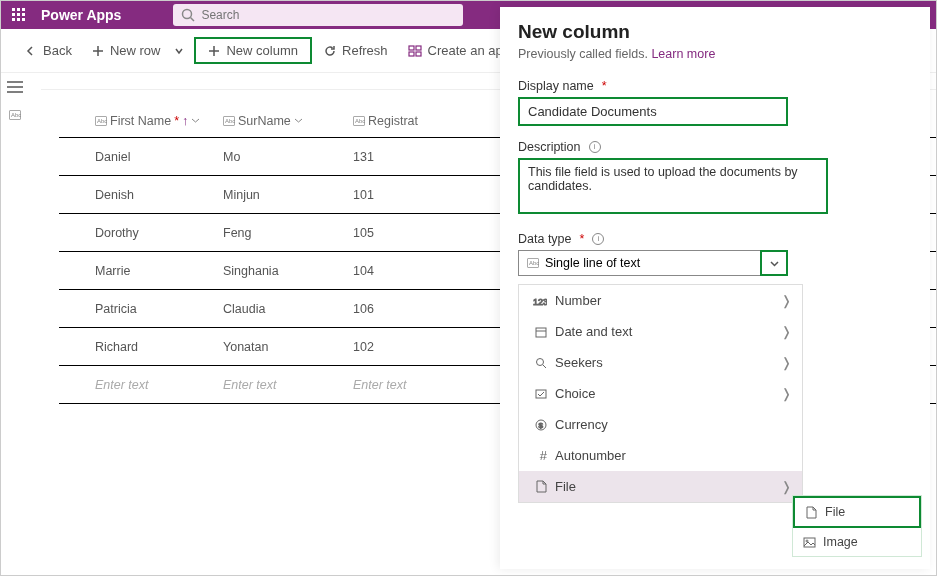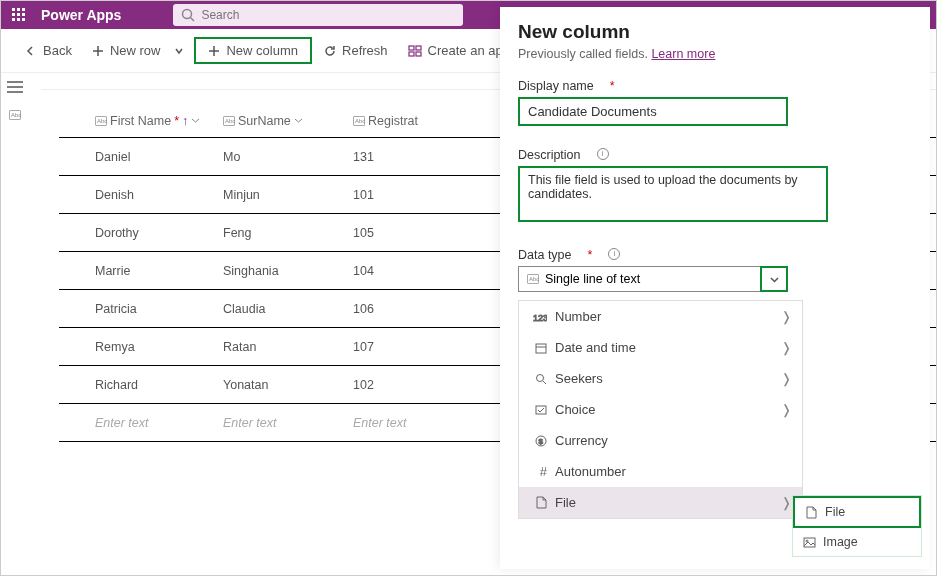--- a/index.html
+++ b/index.html
@@ -41,22 +41,22 @@
 .c4 { width:110px; padding-left:4px; }
 .col-hdr { display:flex; align-items:center; gap:3px; }
 .abc-ico { width:12px; height:10px; border:1px solid #aaa; border-radius:1px; font-size:6px; line-height:8px; padding:0 1px; color:#888; }
 .sort-up { color:#852b80; }
 .ph { color:#aaa; font-style:italic; }
 
 
 .panel { position:absolute; right:6px; top:6px; width:430px; bottom:6px; background:#fff; box-shadow:-2px 0 10px rgba(0,0,0,0.08); padding:14px 18px; overflow:hidden; }
 .panel h2 { font-size:19px; font-weight:600; color:#222; margin-bottom:4px; }
 .panel-sub { font-size:12.5px; color:#666; margin-bottom:18px; }
-.panel-sub a { color:#852b80; text-decoration:underline; cursor:pointer; }
-.lbl { font-size:12.5px; color:#333; margin-bottom:4px; display:flex; align-items:flex-start; gap:16px;margin-top:8px; }
+.panel-sub a { color:#852b80; cursor:pointer; }
+.lbl { font-size:12.5px; color:#333; margin-bottom:4px; display:flex; align-items:center; gap:8px; }
 .req { color:#c00; }
 .info-ico { width:12px; height:12px; border:1px solid #888; border-radius:50%; font-size:8px; line-height:10px; text-align:center; color:#888; }
 .inp { width:270px; border:2px solid #0d8a32; padding:5px 8px; font-size:13px; color:#333; margin-bottom:14px; }
 .ta { width:310px; height:56px; border:2px solid #0d8a32; padding:5px 8px; font-size:12.5px; color:#333; margin-bottom:14px; resize:none; position:relative; }
 .sel-wrap { width:270px; display:flex; margin-bottom:8px; }
 .sel { flex:1; border:1px solid #888; border-right:none; padding:5px 8px; font-size:12.5px; display:flex; align-items:center; gap:6px; }
 .sel-chev { width:28px; border:2px solid #0d8a32; display:flex; align-items:center; justify-content:center; cursor:pointer; }
 .dd { width:285px; border:1px solid #ddd; background:#fff; max-height:220px; overflow-y:auto; font-size:13px; position:relative; }
 .dd-item { display:flex; align-items:center; padding:8px 10px; cursor:pointer; color:#444; }
 .dd-item.sel-item { background:#ece4eb; }
@@ -209,26 +209,20 @@
           <div class="c4">104</div>
         </div>
         <div class="grow">
           <div class="c1"></div>
           <div class="c2">Patricia</div>
           <div class="c3">Claudia</div>
           <div class="c4">106</div>
         </div>
         <div class="grow">
           <div class="c1"></div>
-          <div class="c2">Remya</div>
-          <div class="c3">Ratan</div>
-          <div class="c4">107</div>
-        </div>
-        <div class="grow">
-          <div class="c1"></div>
           <div class="c2">Richard</div>
           <div class="c3">Yonatan</div>
           <div class="c4">102</div>
         </div>
       </div>
     <div class="grow">
       <div class="c1"></div>
       <div class="c2 ph">Enter text</div>
       <div class="c3 ph">Enter text</div>
       <div class="c4 ph">Enter text</div>
@@ -281,21 +275,21 @@
       <span>Number</span>
       <span class="dd-chev">❭</span>
     </div>
     <div class="dd-item">
       <span class="dd-ico">
           <svg width="12" height="12" viewBox="0 0 12 12" fill="none" stroke="#666">
             <rect x="1" y="2" width="10" height="9"></rect>
             <line x1="1" y1="5" x2="11" y2="5"></line>
           </svg>
         </span>
-      <span>Date and time</span>
+      <span>Date and text</span>
       <span class="dd-chev">❭</span>
     </div>
     <div class="dd-item">
       <span class="dd-ico">
           <svg width="12" height="12" viewBox="0 0 12 12" fill="none" stroke="#666">
             <circle cx="5" cy="5" r="3.5"></circle>
             <line x1="8" y1="8" x2="11" y2="11"></line>
           </svg>
         </span>
       <span>Seekers</span>

